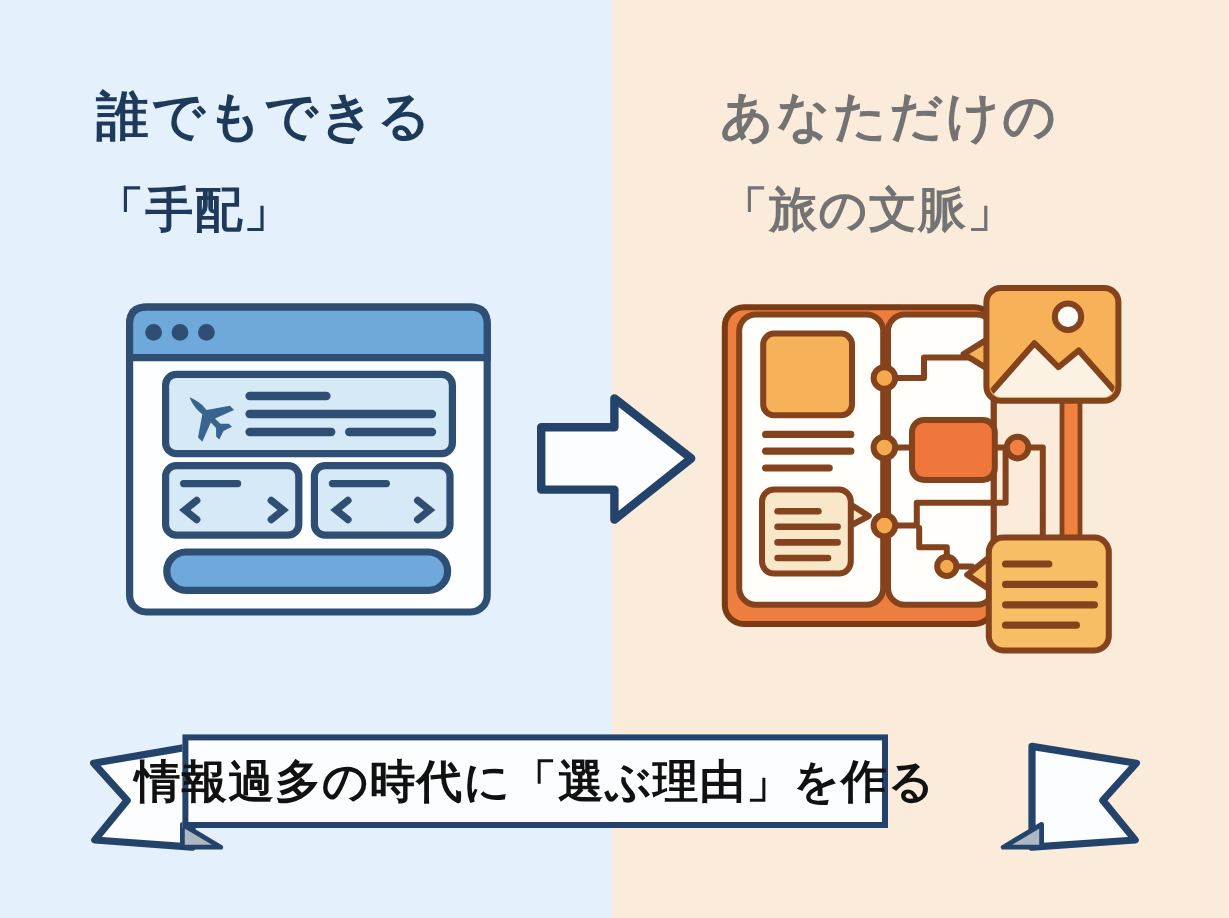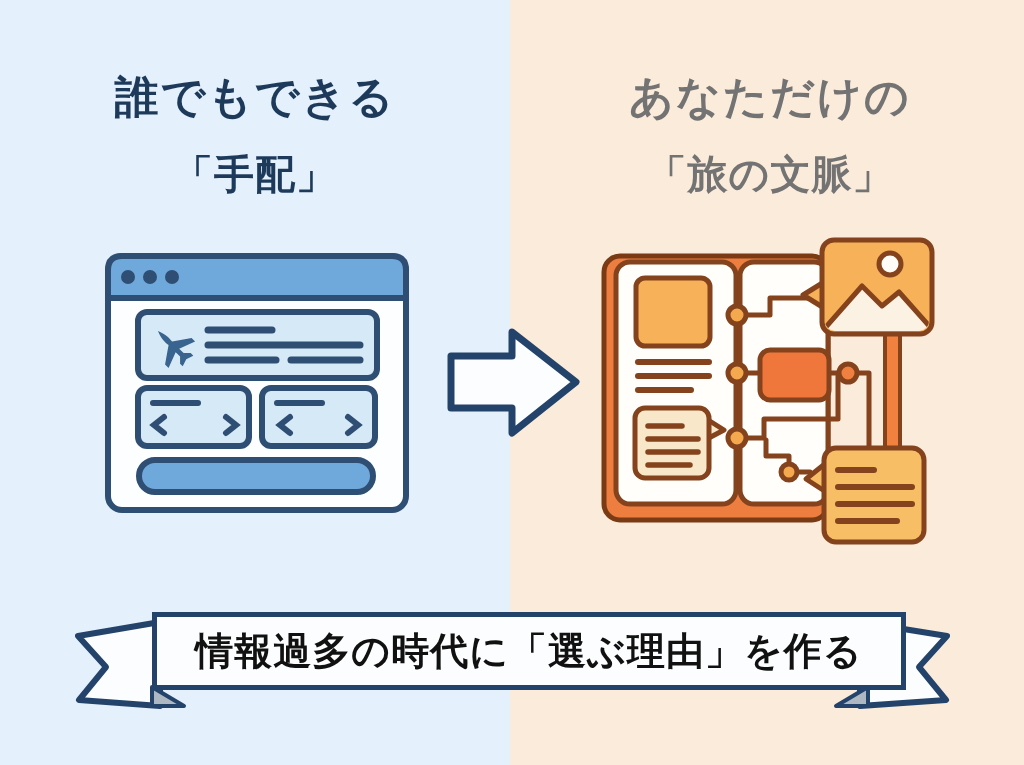--- a/index.html
+++ b/index.html
@@ -3,32 +3,32 @@
 <meta charset="utf-8">
 <style>
   html,body{margin:0;padding:0;background:#ffffff;}
   .stage{
     position:relative;width:1024px;height:765px;overflow:hidden;
     font-family:"DejaVu Sans","Liberation Sans",sans-serif;
   }
   .bg{position:absolute;top:0;height:765px;}
   .bg-left{left:0;width:510px;background:#E4F0FB;}
   .bg-right{left:510px;width:514px;background:#FAEBDB;}
-  .panel-title{position:absolute;text-align:center;font-weight:900;}
+  .panel-title{position:absolute;text-align:left;font-weight:900;}
   .panel-title .line1{font-size:44px;letter-spacing:2px;}
   .panel-title .line2{font-size:40px;margin-top:20px;letter-spacing:1px;}
   .title-left{left:80px;top:68px;width:350px;color:#1D3A5A;}
   .title-right{left:600px;top:68px;width:340px;color:#737373;}
   svg{position:absolute;display:block;}
   #browser-svg{left:90px;top:240px;}
   #notebook-svg{left:585px;top:220px;}
   #arrow-svg{left:435px;top:318px;}
   #ribbon-svg{left:55px;top:598px;}
   .banner{
-    position:absolute;left:152px;top:612px;width:754px;height:78px;
+    position:absolute;left:152px;top:612px;width:588px;height:78px;
     background:#FBFDFE;border:5px solid #24436A;box-sizing:border-box;
     display:flex;align-items:center;justify-content:center;
   }
   .banner-text{
     font-size:38px;font-weight:800;color:#111111;letter-spacing:1px;white-space:nowrap;
   }
 </style>
 </head>
 <body>
 

